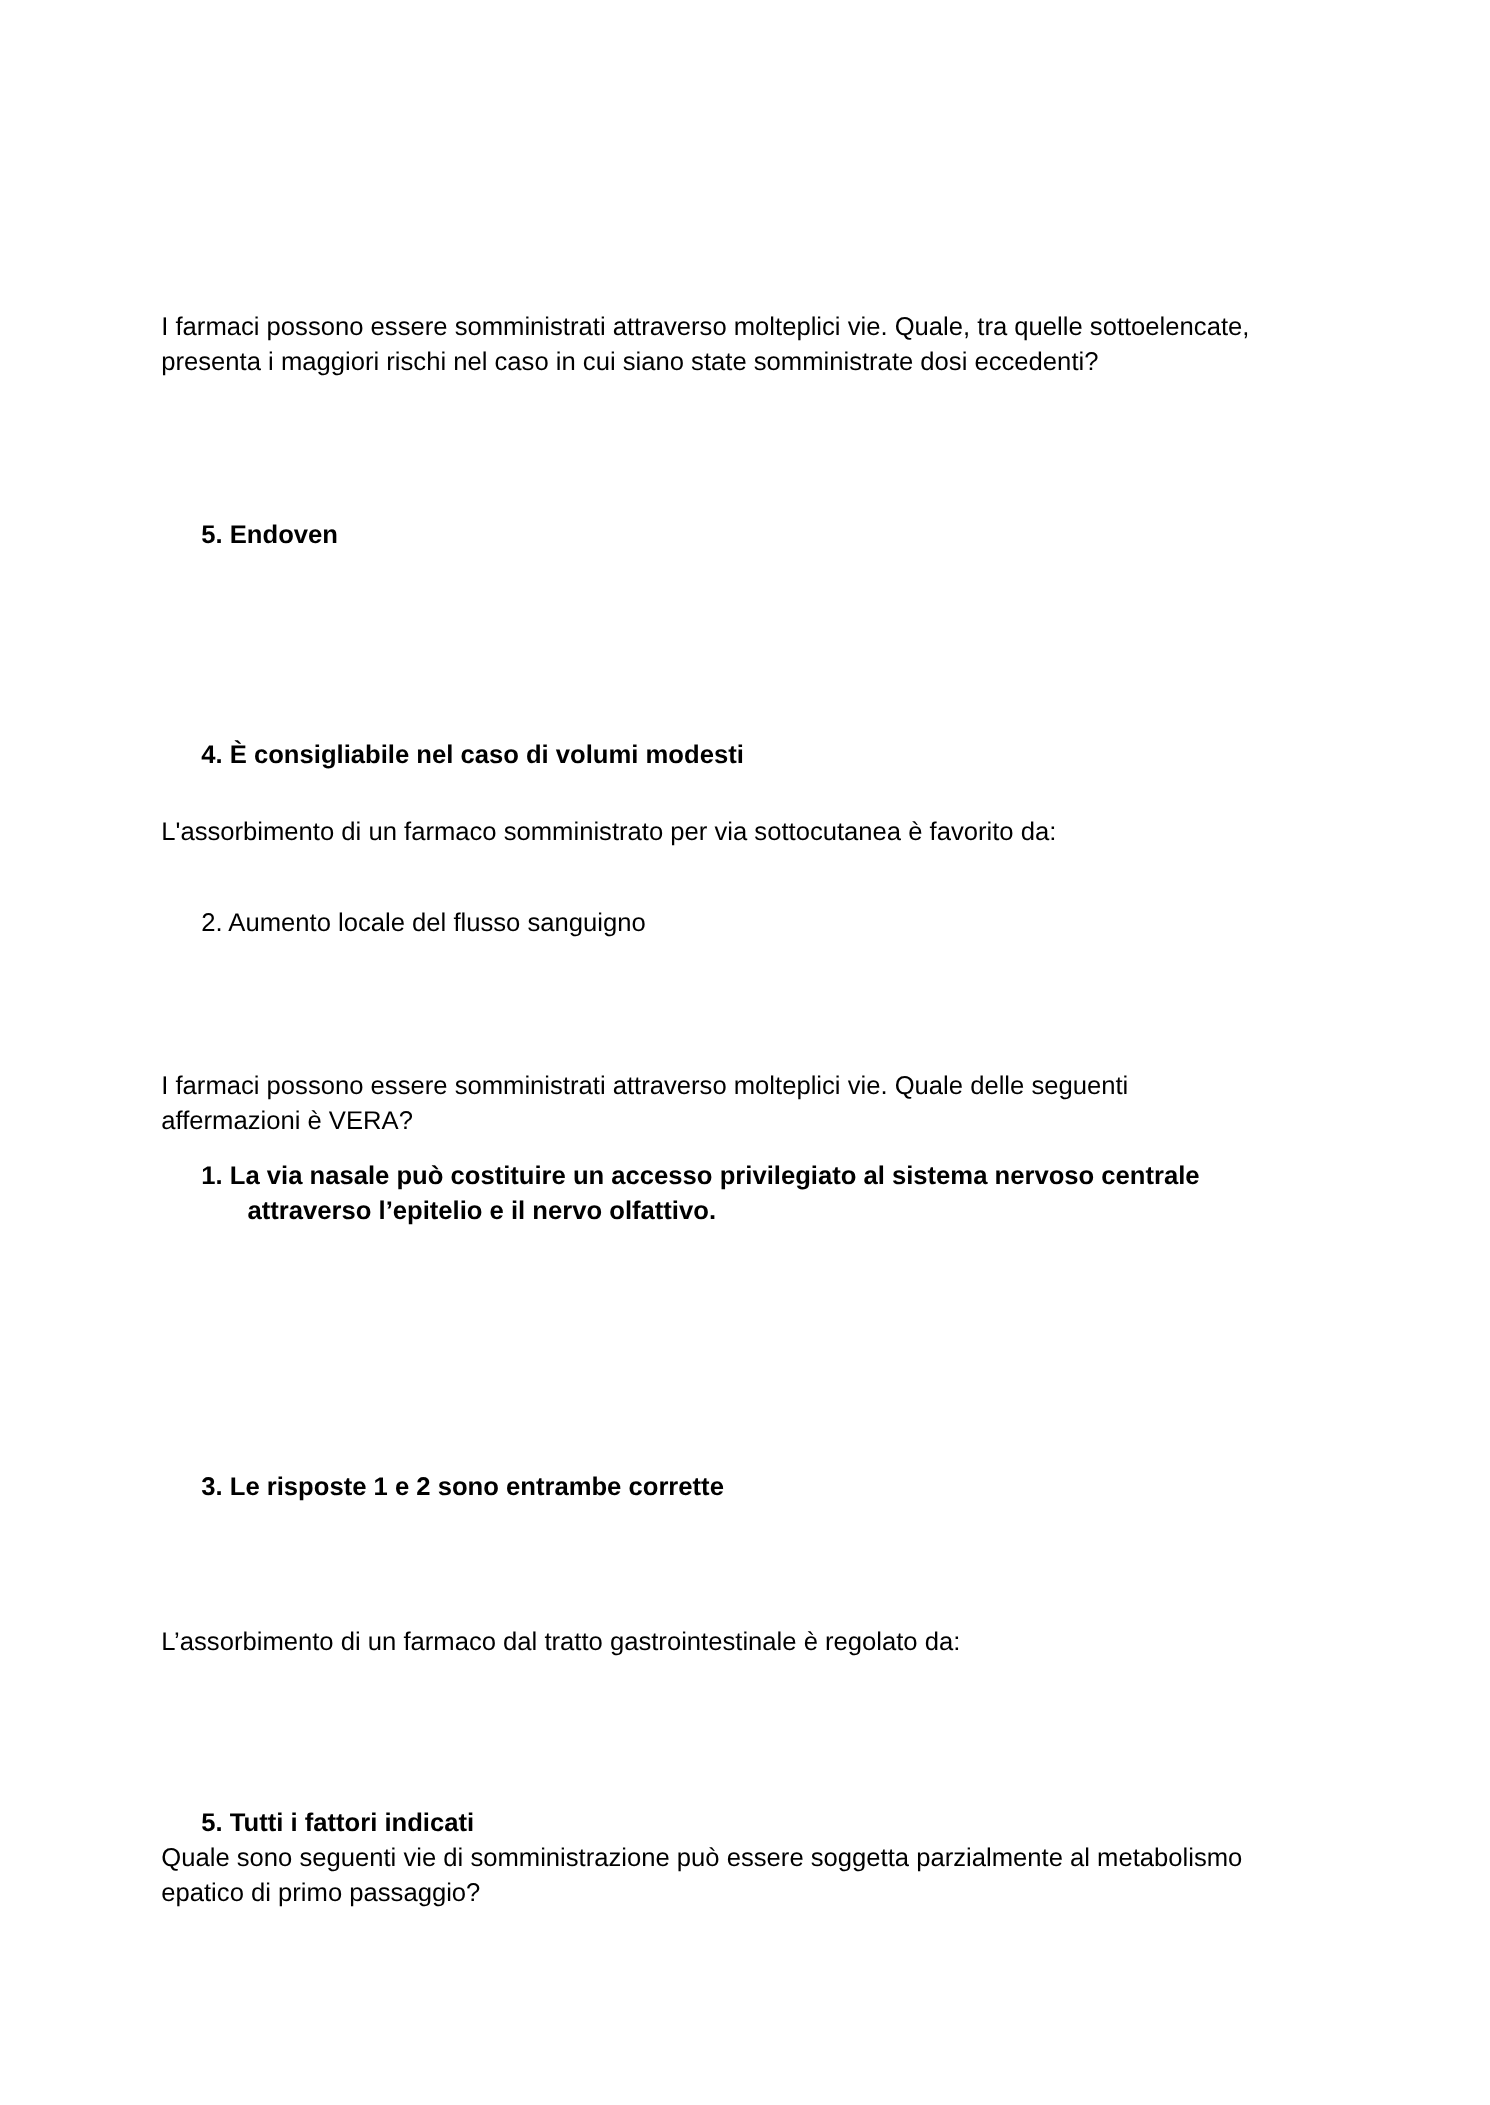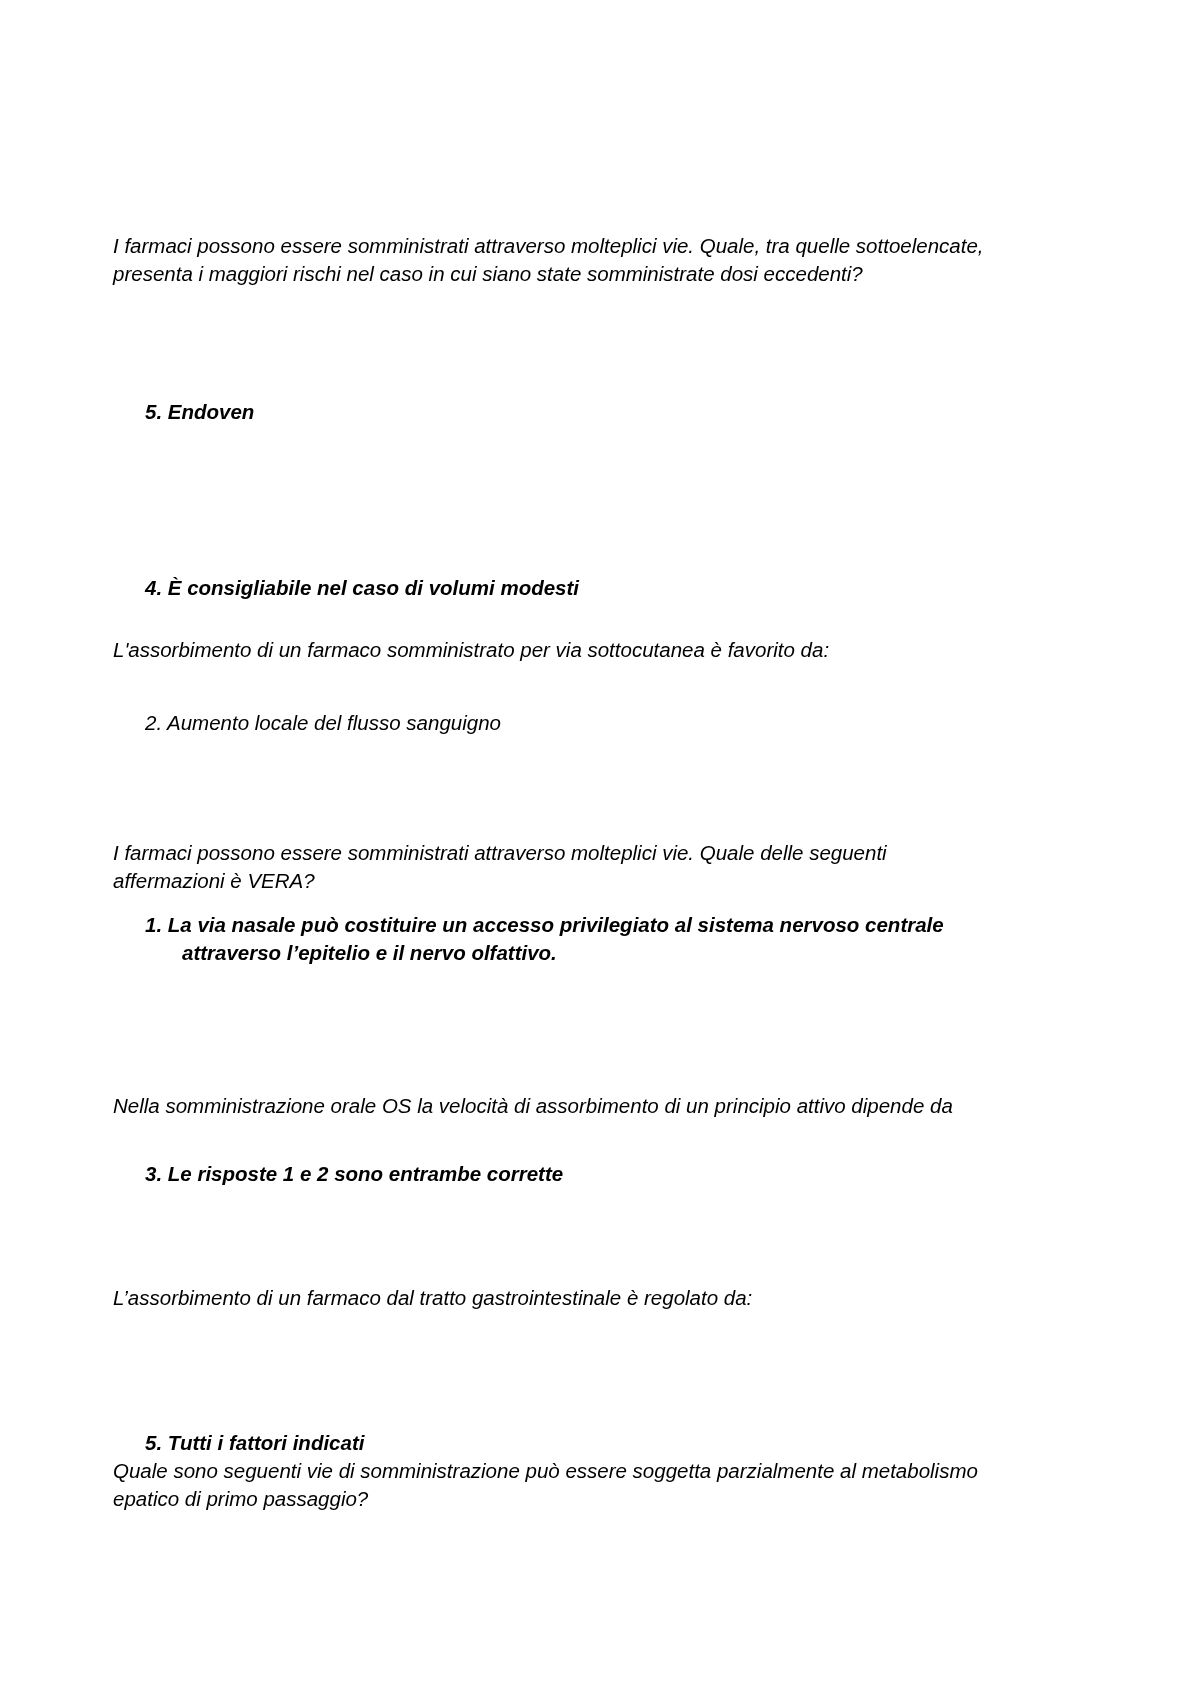--- a/index.html
+++ b/index.html
@@ -13,25 +13,24 @@
     height: 1684px;
     background: #ffffff;
     color: #000000;
     font-family: "Liberation Sans", sans-serif;
     font-size: 20.5px;
     line-height: 28px;
     overflow: hidden;
   }
   .block {
     position: absolute;
-    margin: 0;
+    margin: 16px;
     left: 113px;
     width: 890px;
     color: #000000;
-    font-style: italic;
   }
   .answer {
     left: 145px;
     width: 858px;
   }
   .bold {
     font-weight: bold;
   }
   .hang {
     padding-left: 37px;
@@ -65,21 +64,20 @@
   <p class="block answer bold b4">4. È consigliabile nel caso di volumi modesti</p>
 
   <p class="block b5">L'assorbimento di un farmaco somministrato per via sottocutanea è favorito da:</p>
 
   <p class="block answer b6">2. Aumento locale del flusso sanguigno</p>
 
   <p class="block b7">I farmaci possono essere somministrati attraverso molteplici vie. Quale delle seguenti affermazioni è VERA?</p>
 
   <p class="block answer bold hang b8">1. La via nasale può costituire un accesso privilegiato al sistema nervoso centrale attraverso l’epitelio e il nervo olfattivo.</p>
 
-  <p class="block b9">Nella somministrazione orale OS la velocità di assorbimento di un principio attivo dipende da</p>
 
   <p class="block answer bold b10">3. Le risposte 1 e 2 sono entrambe corrette</p>
 
   <p class="block b11">L’assorbimento di un farmaco dal tratto gastrointestinale è regolato da:</p>
 
   <p class="block answer bold b12">5. Tutti i fattori indicati</p>
 
   <p class="block b13">Quale sono seguenti vie di somministrazione può essere soggetta parzialmente al metabolismo epatico di primo passaggio?</p>
 
 </div>

